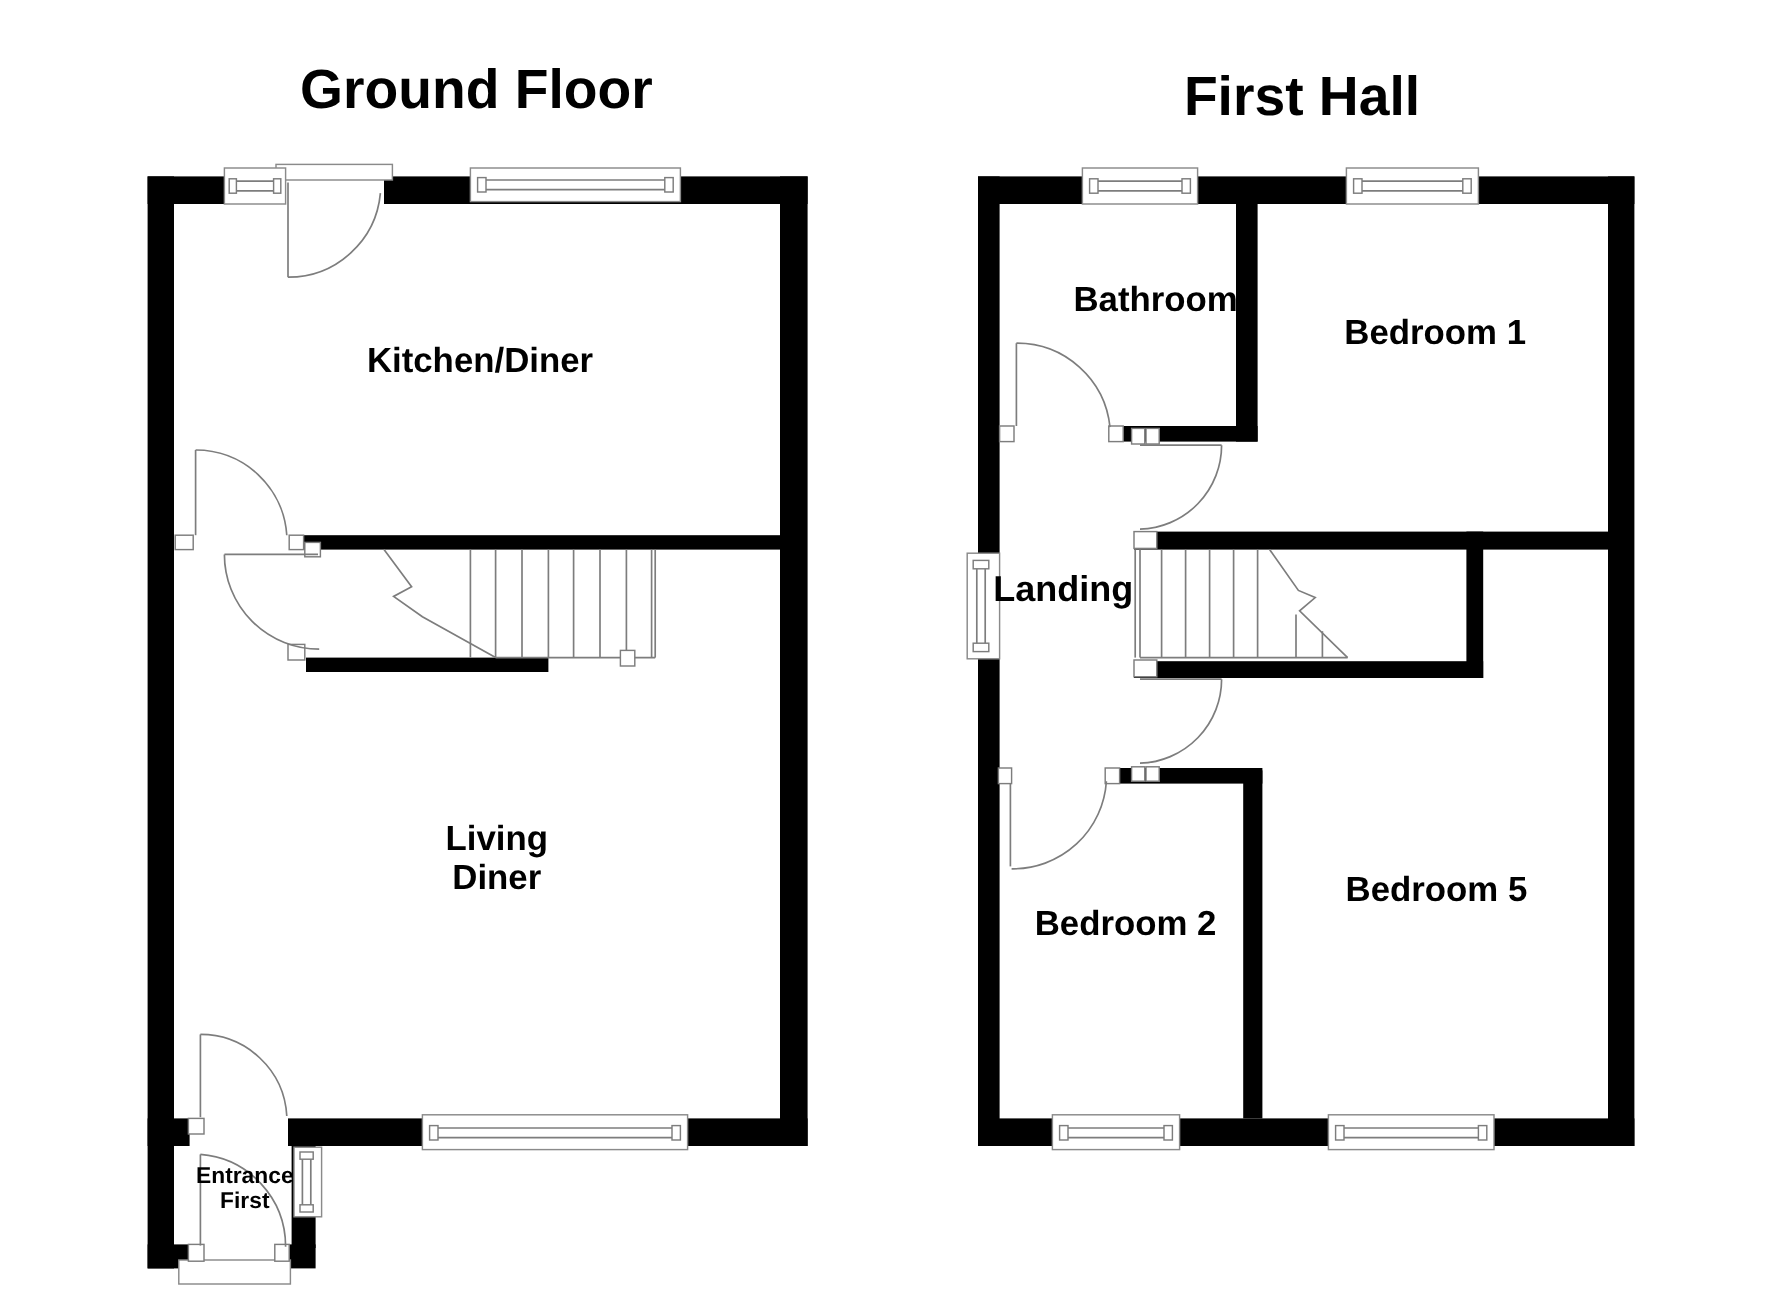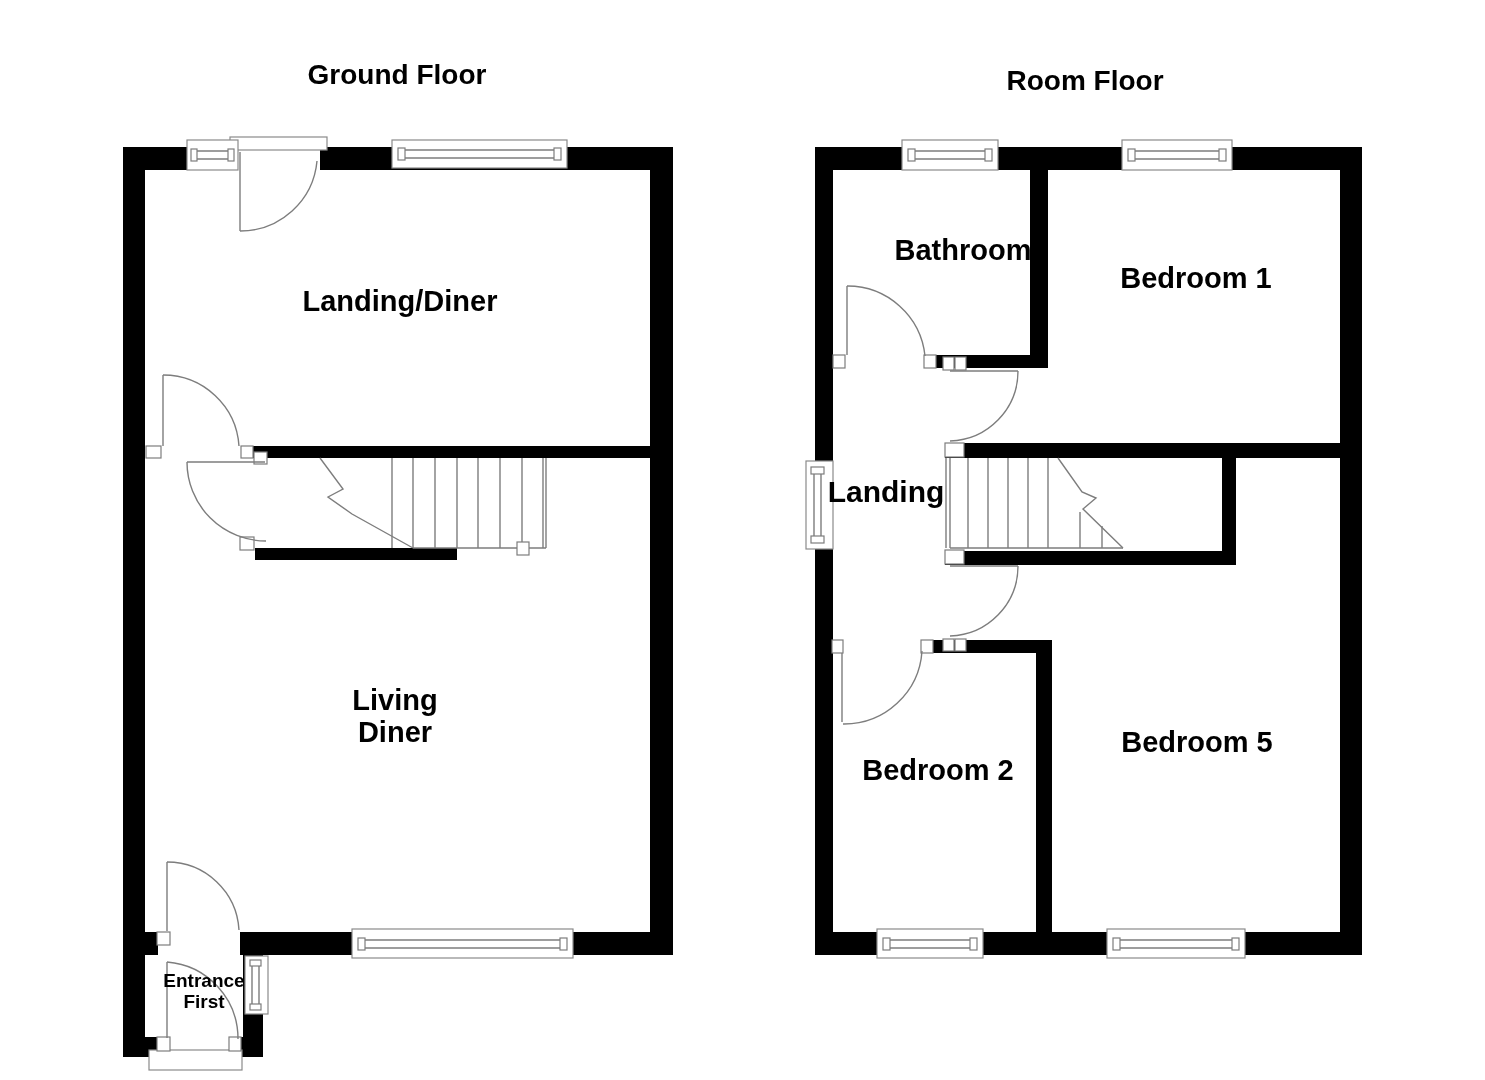--- a/index.html
+++ b/index.html
@@ -13,21 +13,21 @@
   .plan-svg{position:absolute;left:0;top:0;}
   .label{
     position:absolute;
     transform:translate(-50%,-50%);
     font-weight:bold;
     color:#000000;
     text-align:center;
     line-height:1.12;
     white-space:nowrap;
   }
-  .title{font-size:28px;}
+  .title{font-size:46px;}
   .room{font-size:29px;}
   .room-small{font-size:30px;}
   .room-tiny{font-size:19px;}
   .wall{fill:#000000;stroke:none;}
   .erase{fill:#ffffff;stroke:none;}
   .thin{stroke:#7d7d7d;stroke-width:1.4;fill:none;}
   .jamb{fill:#ffffff;stroke:#7d7d7d;stroke-width:1.2;}
   .winbox{fill:#ffffff;stroke:#8a8a8a;stroke-width:1.2;}
 </style>
 </head>
@@ -236,25 +236,25 @@
         <line class="thin" x1="1080" y1="512" x2="1080" y2="548"></line>
         <line class="thin" x1="1102" y1="526" x2="1102" y2="548"></line>
         <line class="thin" x1="950" y1="548" x2="1123" y2="548"></line>
         <polyline class="thin" points="1058,458 1082,492 1096,498 1083,509 1123,548"></polyline>
       </g>
 
     </g>
   </svg>
 
   <div class="label title" style="left:397px;top:75px;">Ground Floor</div>
-  <div class="label title" style="left:1085px;top:81px;">Room Floor</div>
-
-  <div class="label room" style="left:400px;top:301px;">Landing/Diner</div>
-
-  <div class="label room" style="left:395px;top:716px;">
+  <div class="label title" style="left:1085px;top:81px;">First Hall</div>
+
+  <div class="label room" style="left:400px;top:301px;">Kitchen/Diner</div>
+
+  <div class="label room" style="left:414px;top:716px;">
     <span style="display:block">Living</span>
     <span style="display:block">Diner</span>
   </div>
 
   <div class="label room-tiny" style="left:204px;top:991px;">
     <span style="display:block">Entrance</span>
     <span style="display:block">First</span>
   </div>
 
   <div class="label room" style="left:963px;top:250px;">Bathroom</div>

